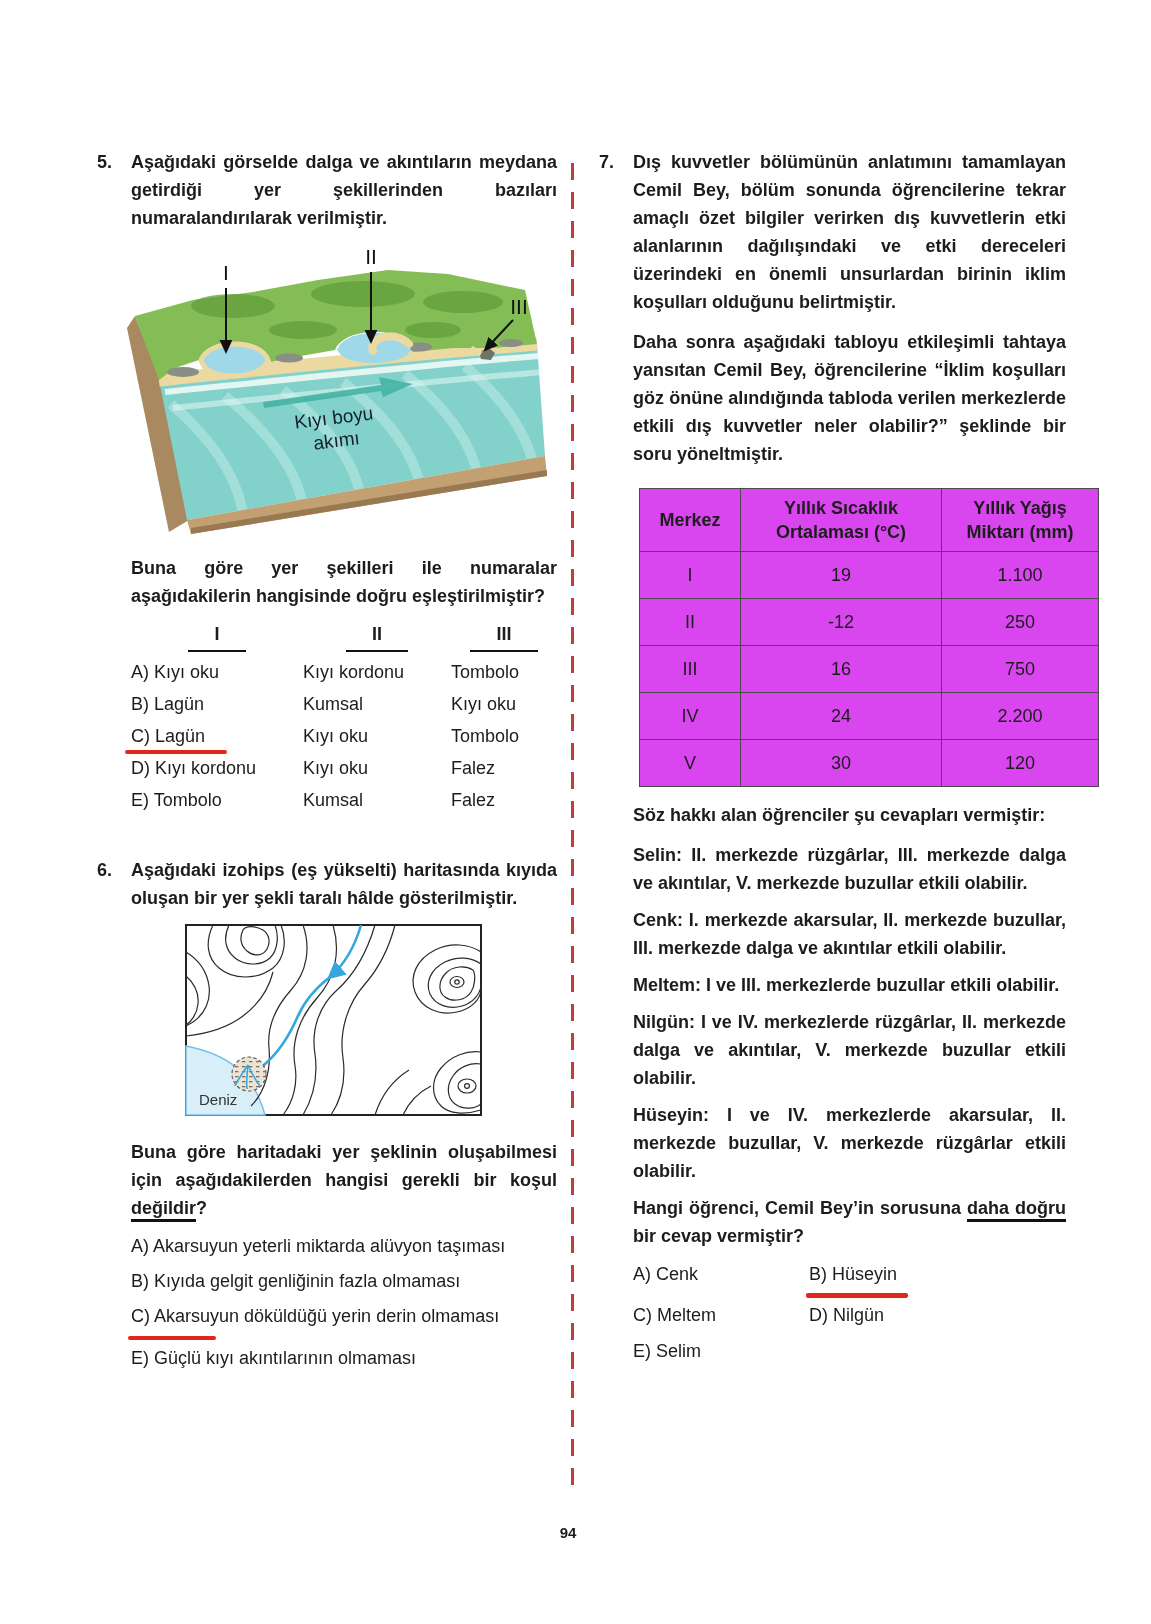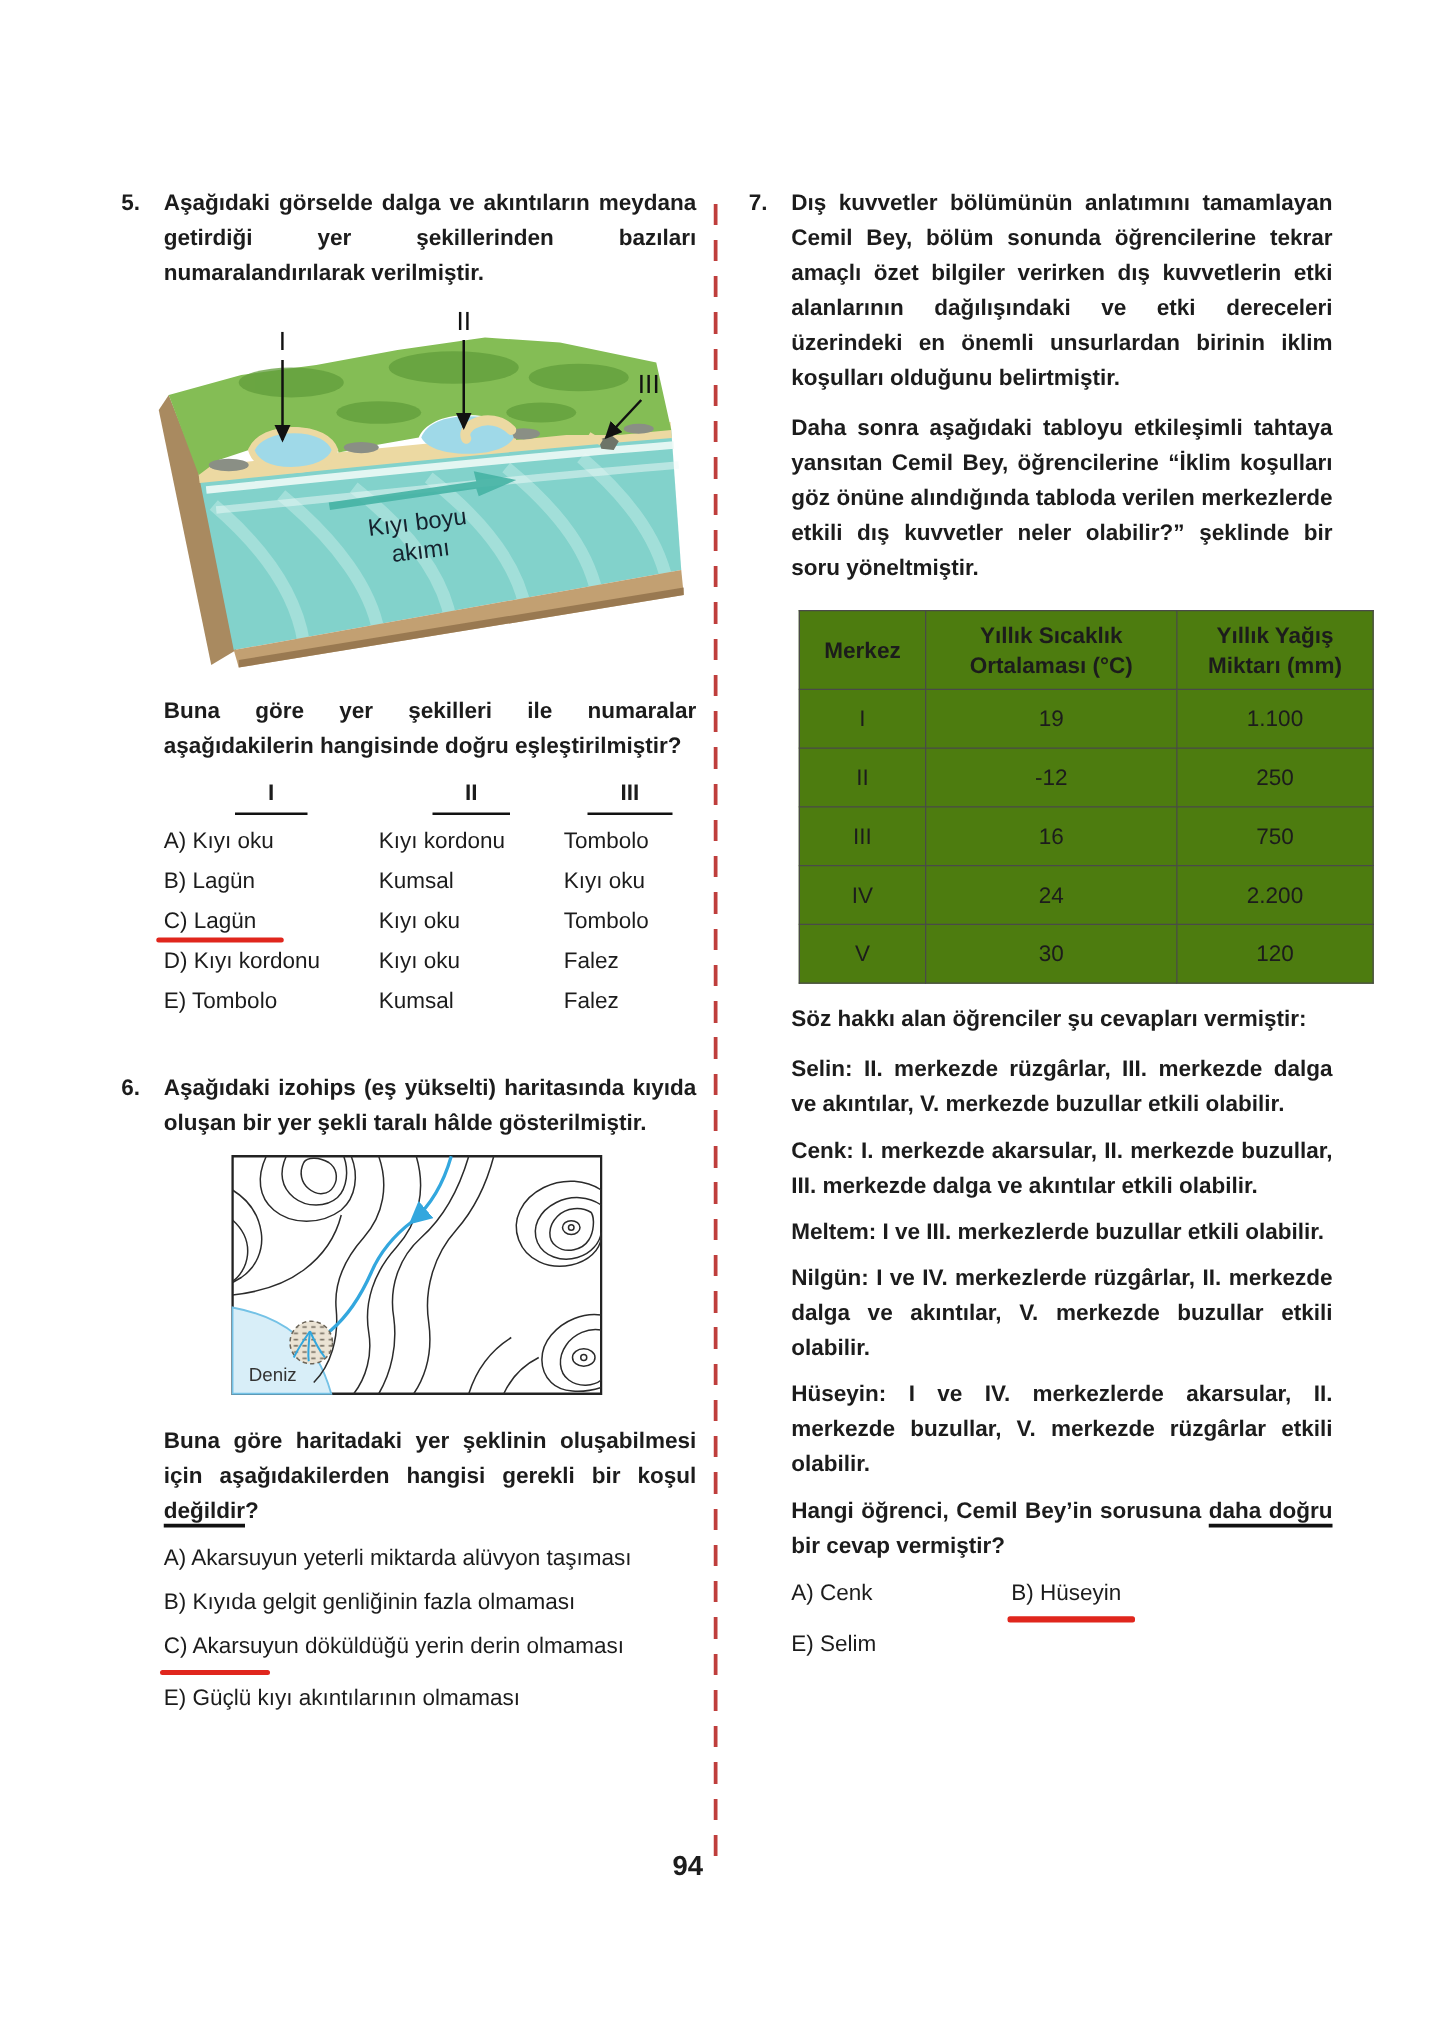--- a/index.html
+++ b/index.html
@@ -29,34 +29,34 @@
   .match-head span{justify-self:center;border-bottom:2.5px solid #111;padding:0 26px 2px 26px;}
   .match-row{display:grid;grid-template-columns:172px 148px 1fr;margin-bottom:4px;position:relative;}
   .match-row .cell{white-space:nowrap;}
   .red-mark{position:absolute;height:4.5px;background:#e0261d;border-radius:2px;}
   
   .opt{position:relative;margin-bottom:7px;display:flex;}
   .opt .txt{text-align:justify;}
   
   table.clim{
     border-collapse:collapse;width:460px;margin:4px 0 14px 6px;
-    background:#4d7c0f;table-layout:fixed;
+    background:#d946ef;table-layout:fixed;
   }
   table.clim th,table.clim td{
     border:1.6px solid #4a4a48;text-align:center;vertical-align:middle;
     font-size:18px;padding:0 4px;
   }
   table.clim th{font-weight:bold;height:62px;line-height:24px;}
   table.clim td{height:46px;}
   .answers p{margin-bottom:9px;}
   .opt2col{display:grid;grid-template-columns:176px 1fr;margin-bottom:8px;}
   .opt2col div{position:relative;}
   .page-number{
-    position:absolute;left:538px;top:1479px;width:60px;
-    font-weight:bold;font-size:22px;
+    position:absolute;left:538px;top:1519px;width:60px;text-align:center;
+    font-weight:bold;font-size:15px;
   }
   svg text{font-family:"Liberation Sans","DejaVu Sans",sans-serif;}
 </style>
 </head>
 <body>
 
 <div class="divider"></div>
 
 <div class="col col-left">
 
@@ -332,20 +332,24 @@
         <p class="stem-bold"><span>Hangi öğrenci, Cemil Bey’in sorusuna </span><span class="u-black">daha doğru</span><span> bir cevap vermiştir?</span></p>
 
         <div>
           <div class="opt2col">
             <div><span>A) Cenk</span></div>
             <div><span>B) Hüseyin</span>
               <div class="red-mark" style="left:-3px;bottom:-5px;width:102px;"></div>
             </div>
           </div>
           <div class="opt2col">
+            <div><span>C) Meltem</span></div>
+            <div><span>D) Nilgün</span></div>
+          </div>
+          <div class="opt2col">
             <div><span>E) Selim</span></div>
           </div>
         </div>
       </div>
     </div>
   </section>
 </div>
 
 <div class="page-number">94</div>
 

